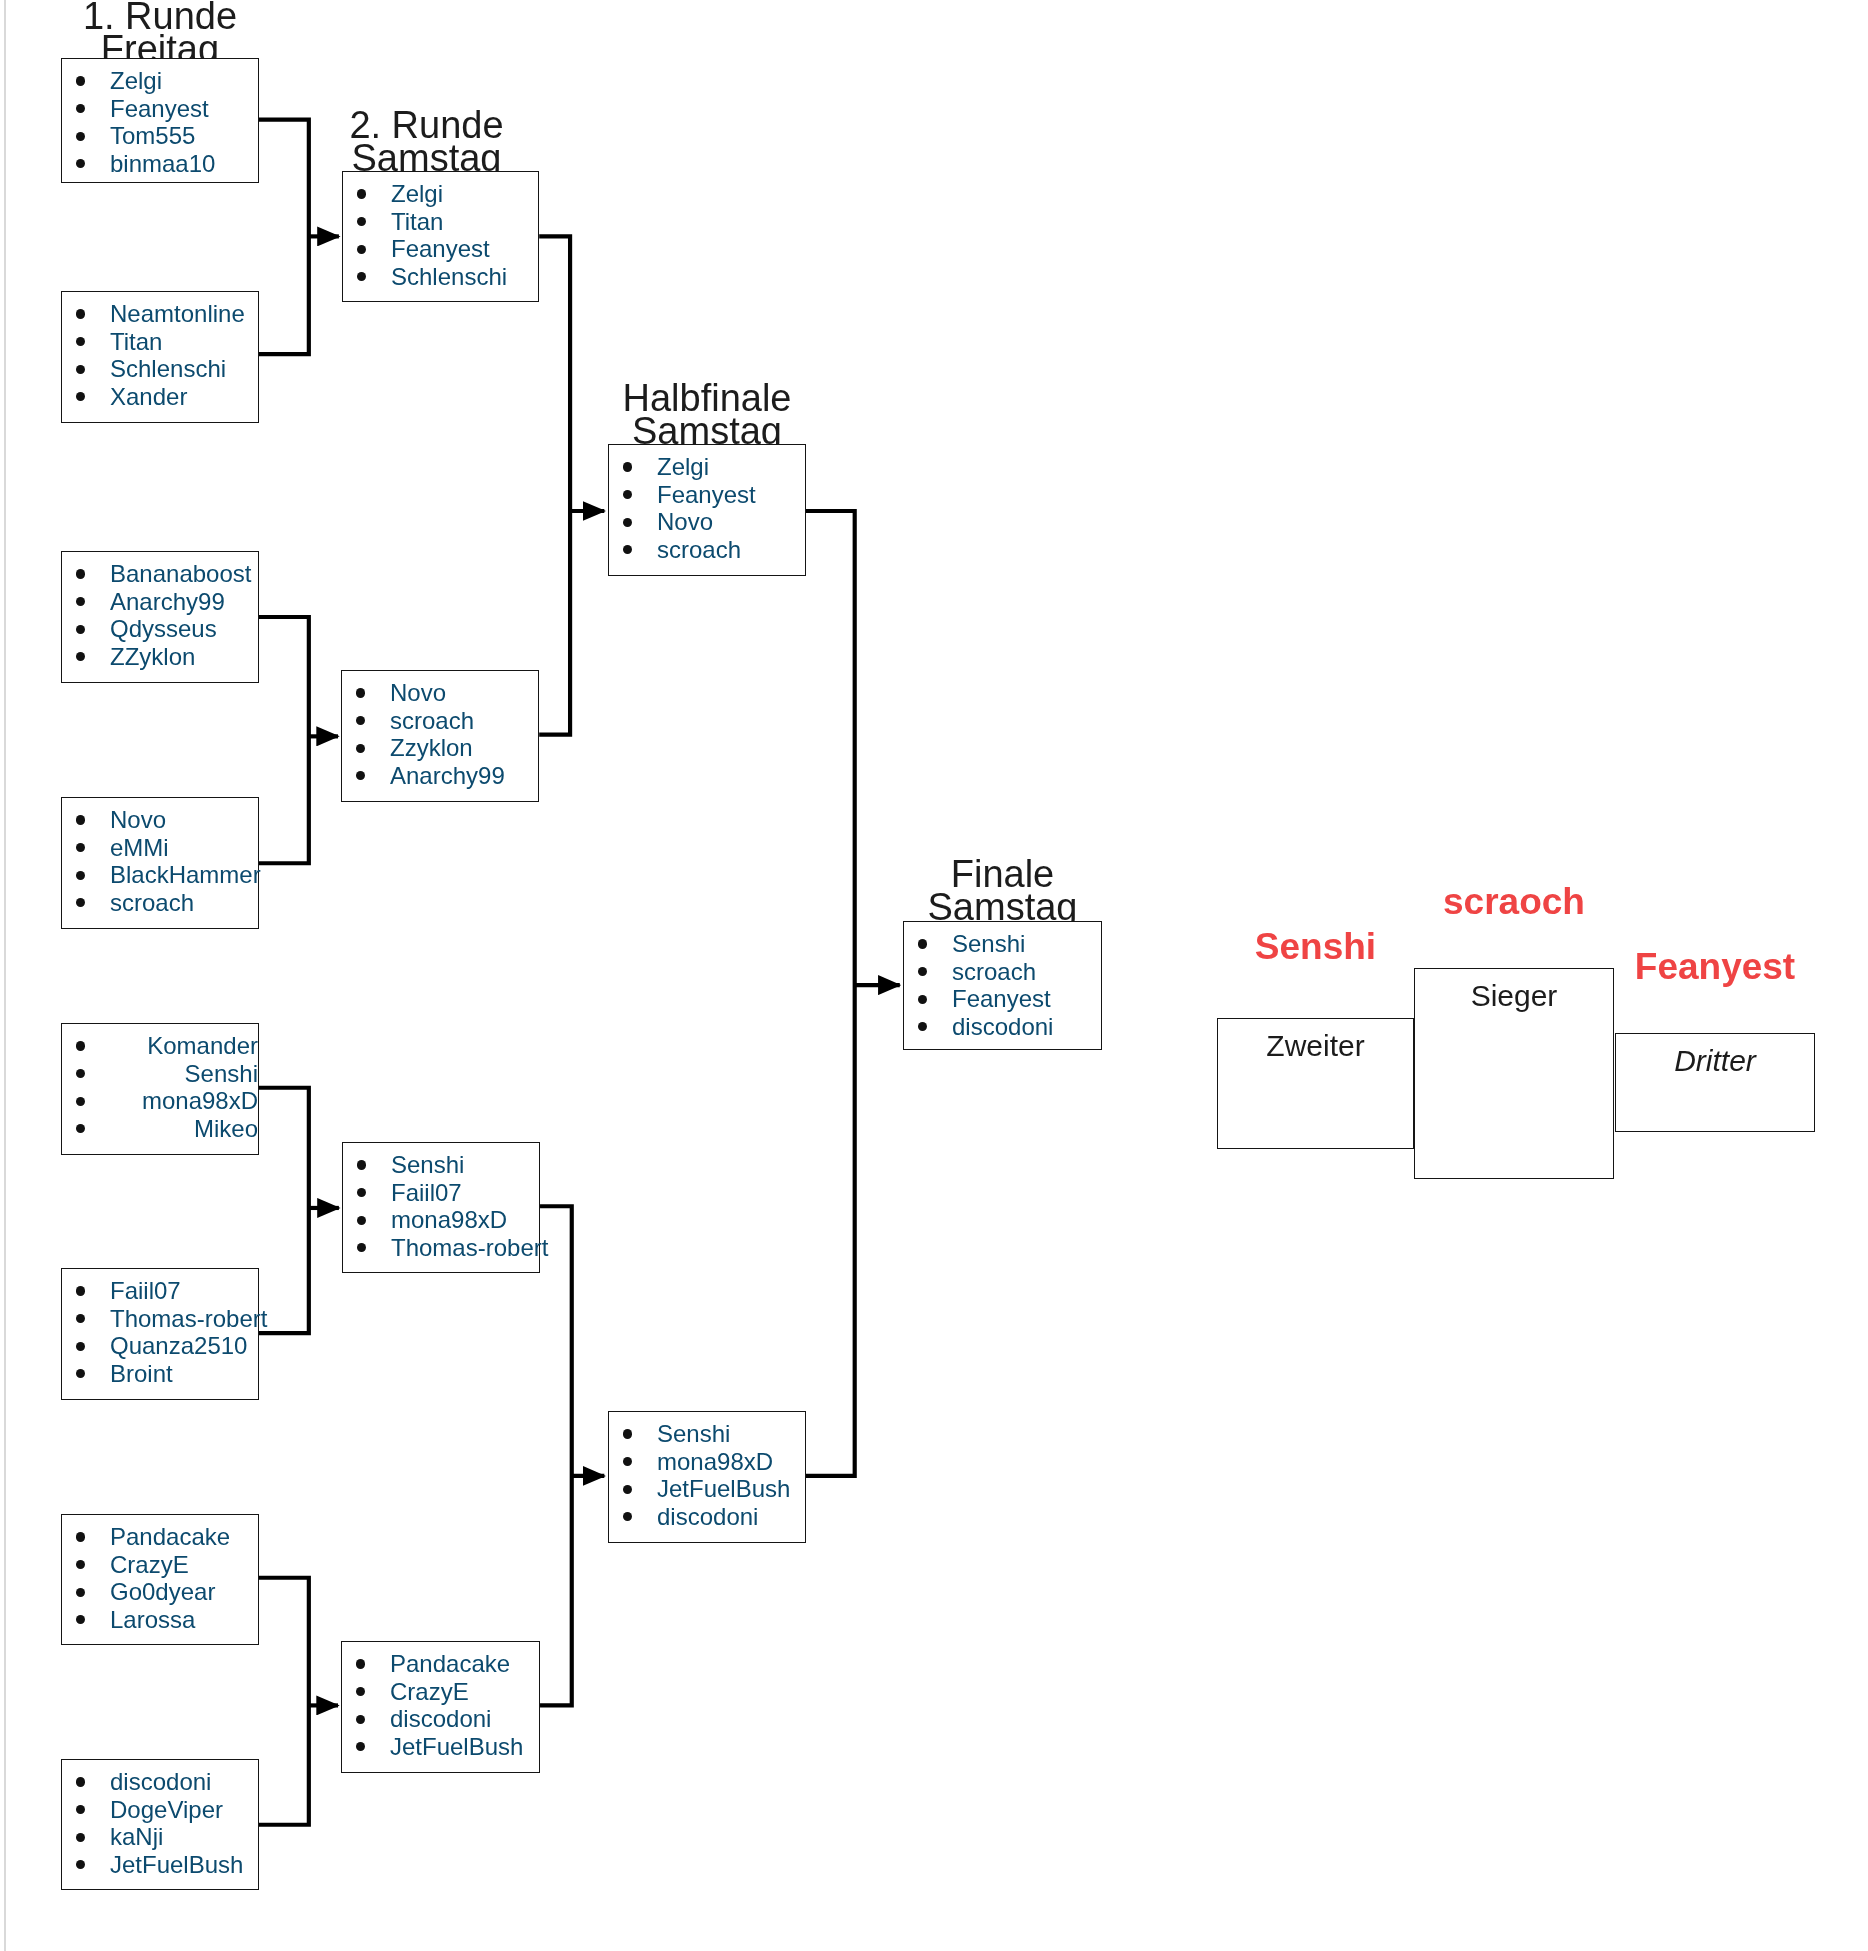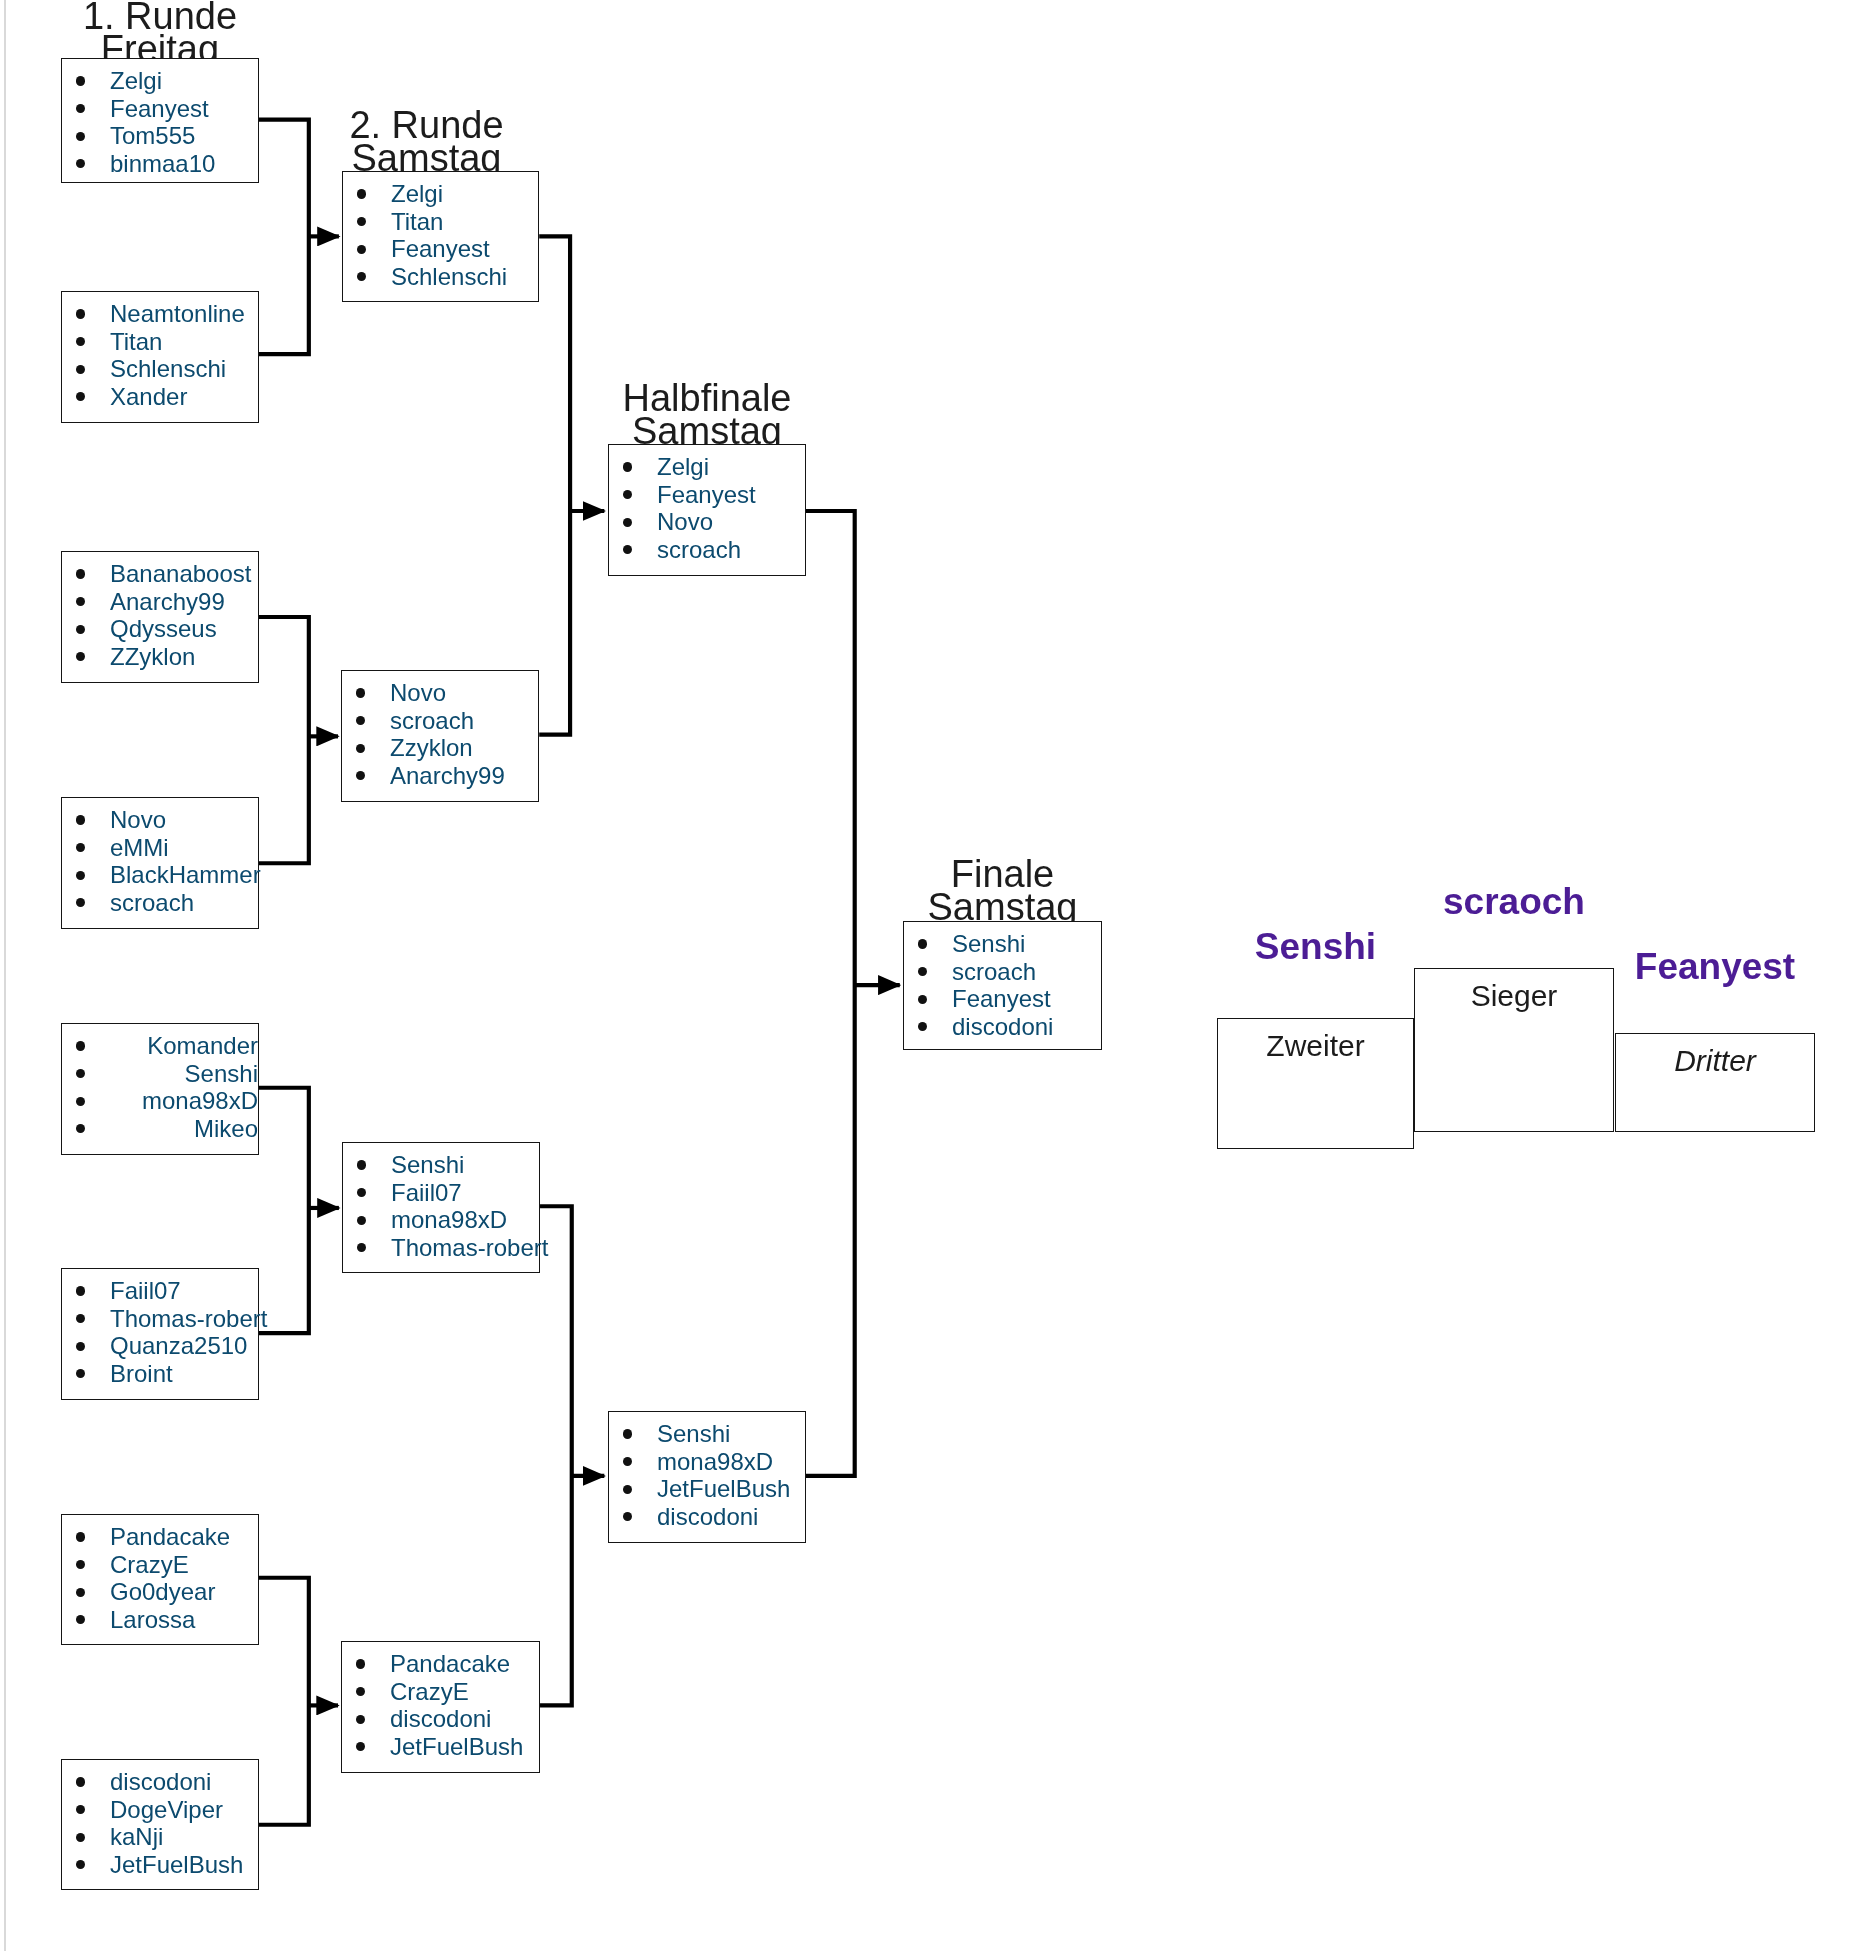--- a/index.html
+++ b/index.html
@@ -25,21 +25,21 @@
     content:"";position:absolute;left:14px;top:9.2px;width:9.2px;height:9.2px;
     border-radius:50%;background:#111;
   }
   .podium-box{
     position:absolute;border:1.7px solid #151515;background:#ffffff;box-sizing:border-box;
     text-align:center;font-size:30px;color:#1c1c1c;
   }
   .podium-label{padding-top:10px;}
   .podium-name{
     position:absolute;text-align:center;font-weight:bold;font-size:37px;line-height:38px;
-    color:#4c1d95;white-space:nowrap;
+    color:#ef4444;white-space:nowrap;
   }
 </style>
 </head>
 <body>
 
 <div class="canvas">
 
   <div class="page-edge"></div>
 
   <svg class="connectors" width="1868" height="1951" viewBox="0 0 2238 2337">
@@ -207,21 +207,21 @@
     </ul>
   </div>
 
   <div class="podium-name" style="left:1217px;top:928px;width:197px;">Senshi</div>
   <div class="podium-name" style="left:1414px;top:883px;width:200px;">scraoch</div>
   <div class="podium-name" style="left:1615px;top:948px;width:200px;">Feanyest</div>
 
   <div class="podium-box" style="left:1217px;top:1001px;width:197px;height:131px;margin-top:17px;">
     <div class="podium-label">Zweiter</div>
   </div>
-  <div class="podium-box" style="left:1414px;top:968px;width:200px;height:164px;">
+  <div class="podium-box" style="left:1414px;top:968px;width:200px;height:211px;">
     <div class="podium-label">Sieger</div>
   </div>
   <div class="podium-box" style="left:1615px;top:1033px;width:200px;height:99px;font-style:italic;">
     <div class="podium-label">Dritter</div>
   </div>
 
 </div>
 
 
 </body></html>

